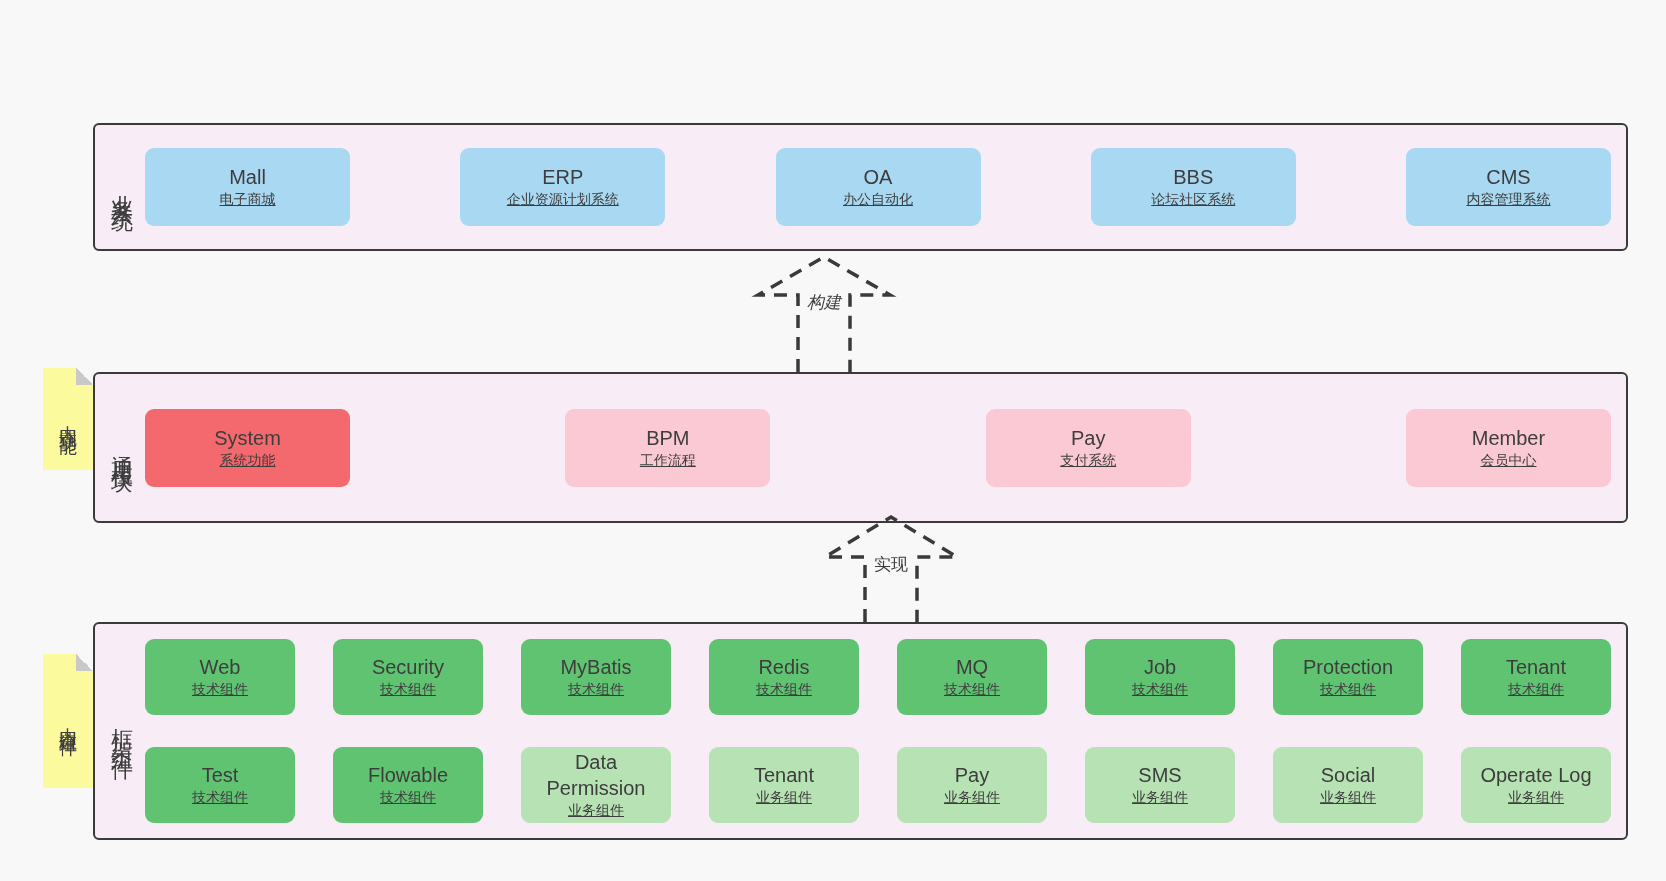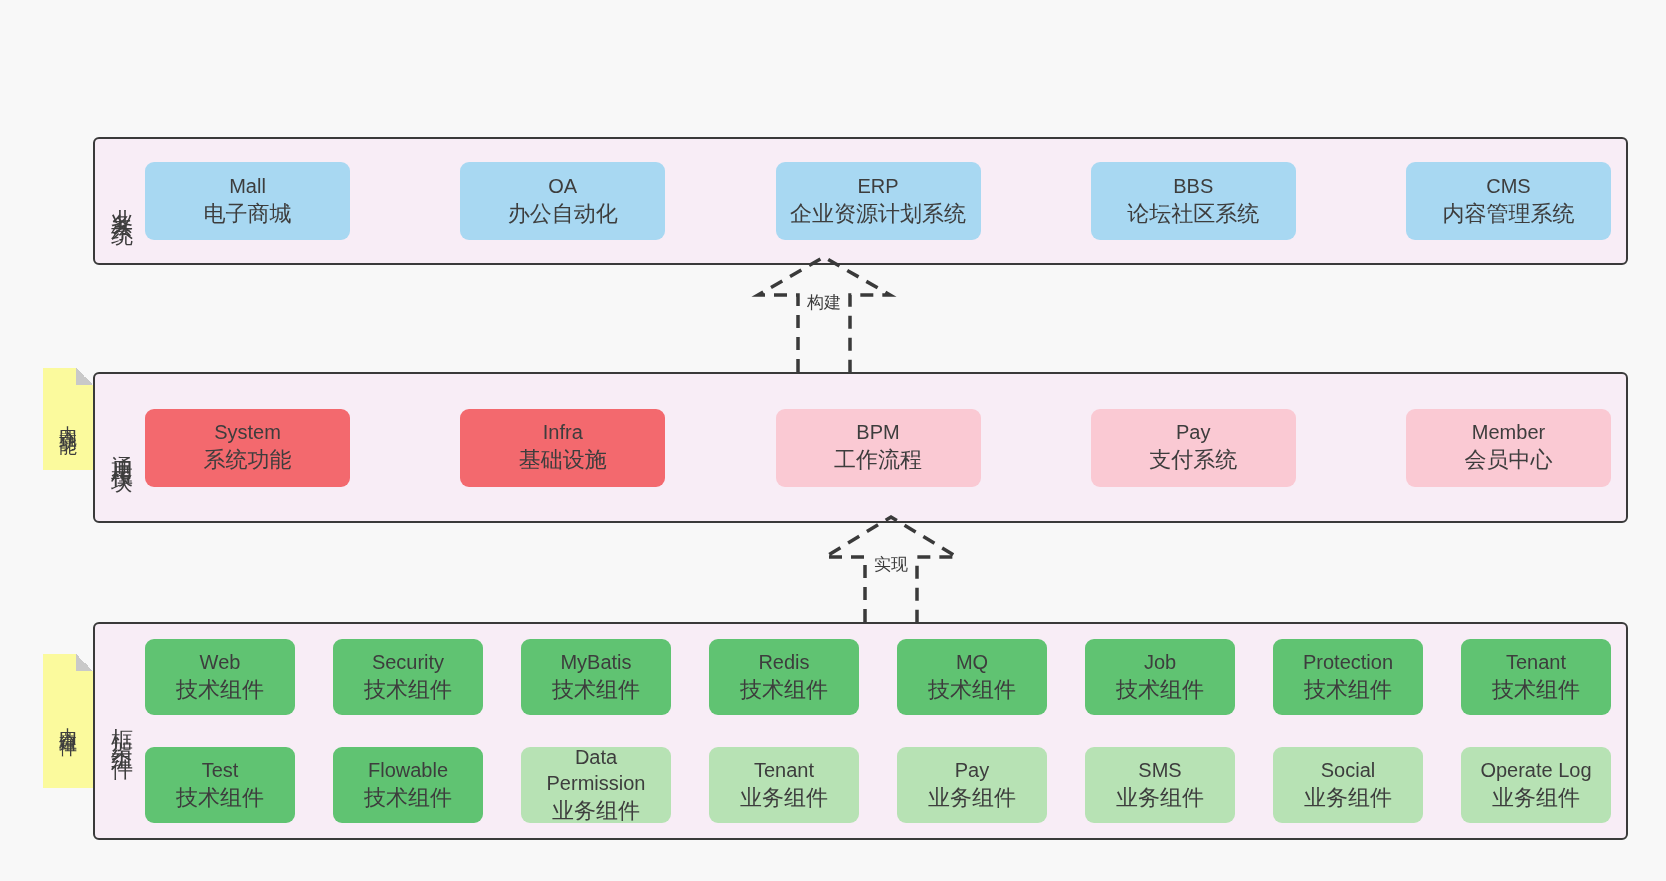--- a/index.html
+++ b/index.html
@@ -17,21 +17,21 @@
   }
   .layer {
     position: absolute;
     left: 93px;
     width: 1535px;
     background: var(--panel, #f8edf6);
     border: 2.5px solid var(--panel-border, #3a3a3a);
     border-radius: 6px;
     box-sizing: border-box;
   }
-  #layer-business   { top: 137px; height: 128px; }
+  #layer-business   { top: 123px; height: 128px; }
   #layer-modules    { top: 372px; height: 151px; }
   #layer-components { top: 622px; height: 218px; }
 
   .side-label {
     position: absolute;
     left: 12px;
     top: 50%;
     transform: translateY(-50%);
     writing-mode: vertical-lr;
     text-orientation: upright;
@@ -63,21 +63,21 @@
   .box {
     display: flex;
     flex-direction: column;
     align-items: center;
     justify-content: center;
     text-align: center;
     border-radius: 9px;
     box-sizing: border-box;
   }
   .box .en { font-size: 20px; line-height: 1.3; }
-  .box .zh { font-size: 22px; line-height: 1.4; }
+  .box .zh { font-size: 14px; line-height: 1.4; text-decoration: underline; }
   .box-wide  { width: 205px; height: 78px; }
   .box-small { width: 150px; height: 76px; padding: 0 6px; }
   .blue       { background: var(--blue, #a8d8f2); }
   .red        { background: var(--red, #f3696e); }
   .pink       { background: var(--pink, #fac9d3); }
   .green      { background: var(--green, #60c372); }
   .lightgreen { background: var(--green-light, #b7e2b4); }
 
   .sticky {
     position: absolute;
@@ -100,21 +100,21 @@
   .sticky .fold {
     position: absolute;
     top: 0; right: 0;
     width: 17px; height: 17px;
     background: linear-gradient(225deg,
       var(--bg, #f8f8f8) 0%, var(--bg, #f8f8f8) 50%,
       var(--fold, #c9c9c9) 50%, var(--fold, #c9c9c9) 100%);
   }
 
   .arrow { position: absolute; width: 152px; }
-  #arrow-build     { left: 748px; top: 254px; height: 118px; }
+  #arrow-build     { left: 748px; top: 254px; height: 118px; font-style: italic; }
   #arrow-implement { left: 815px; top: 514px; height: 108px; }
   .arrow svg { display: block; width: 100%; height: 100%; }
   .arrow svg path {
     fill: none;
     stroke: var(--dash, #3a3a3a);
     stroke-width: 3.5;
     stroke-dasharray: 13 9;
   }
   .arrow .arrow-label {
     position: absolute;
@@ -135,26 +135,26 @@
 <div id="canvas">
 
   <section class="layer" id="layer-business">
     <div class="side-label">业务系统</div>
     <div class="row">
       <div class="box box-wide blue">
         <div class="en">Mall</div>
         <div class="zh">电子商城</div>
       </div>
       <div class="box box-wide blue">
+        <div class="en">ERP</div>
+        <div class="zh">企业资源计划系统</div>
+      </div>
+      <div class="box box-wide blue">
         <div class="en">OA</div>
         <div class="zh">办公自动化</div>
-      </div>
-      <div class="box box-wide blue">
-        <div class="en">ERP</div>
-        <div class="zh">企业资源计划系统</div>
       </div>
       <div class="box box-wide blue">
         <div class="en">BBS</div>
         <div class="zh">论坛社区系统</div>
       </div>
       <div class="box box-wide blue">
         <div class="en">CMS</div>
         <div class="zh">内容管理系统</div>
       </div>
     </div>
@@ -172,24 +172,20 @@
     <div class="label">内置功能</div>
   </div>
 
   <section class="layer" id="layer-modules">
     <div class="side-label">通用模块</div>
     <div class="row">
       <div class="box box-wide red">
         <div class="en">System</div>
         <div class="zh">系统功能</div>
       </div>
-      <div class="box box-wide red">
-        <div class="en">Infra</div>
-        <div class="zh">基础设施</div>
-      </div>
       <div class="box box-wide pink">
         <div class="en">BPM</div>
         <div class="zh">工作流程</div>
       </div>
       <div class="box box-wide pink">
         <div class="en">Pay</div>
         <div class="zh">支付系统</div>
       </div>
       <div class="box box-wide pink">
         <div class="en">Member</div>

